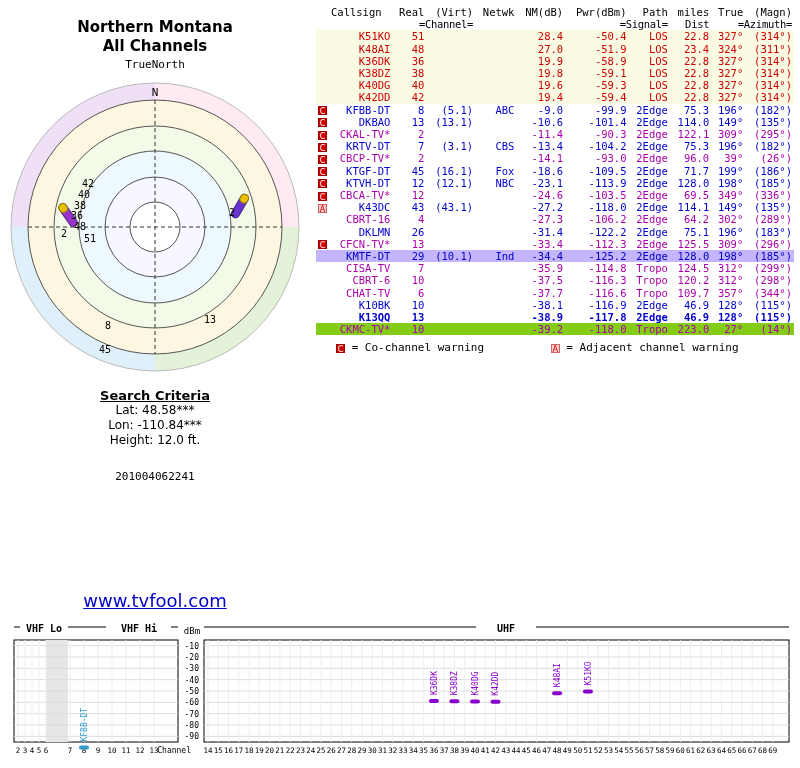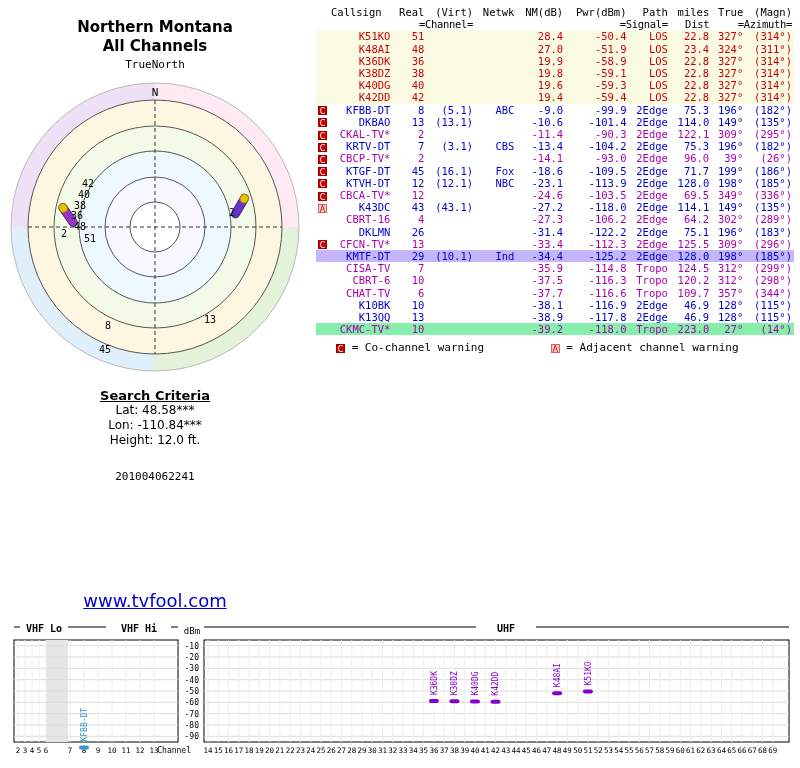--- a/index.html
+++ b/index.html
@@ -546,34 +546,34 @@
           <td>10</td>
           <td></td>
           <td></td>
           <td>-38.1</td>
           <td>-116.9</td>
           <td>2Edge</td>
           <td>46.9</td>
           <td>128°</td>
           <td>(115°)</td>
         </tr>
-        <tr style="color: rgb(0, 0, 204); background: rgb(255, 255, 255);">
+        <tr style="color: rgb(0, 0, 204); background: rgb(255, 255, 255); font-weight: bold;">
           <td class="warn"></td>
           <td class="call">K13QQ</td>
           <td>13</td>
           <td></td>
           <td></td>
           <td>-38.9</td>
           <td>-117.8</td>
           <td>2Edge</td>
           <td>46.9</td>
           <td>128°</td>
           <td>(115°)</td>
         </tr>
-        <tr style="color: rgb(170, 0, 170); background: #86efac;">
+        <tr style="color: rgb(170, 0, 170); background: #84cc16;">
           <td class="warn"></td>
           <td class="call">CKMC-TV*</td>
           <td>10</td>
           <td></td>
           <td></td>
           <td>-39.2</td>
           <td>-118.0</td>
           <td>Tropo</td>
           <td>223.0</td>
           <td>27°</td>

